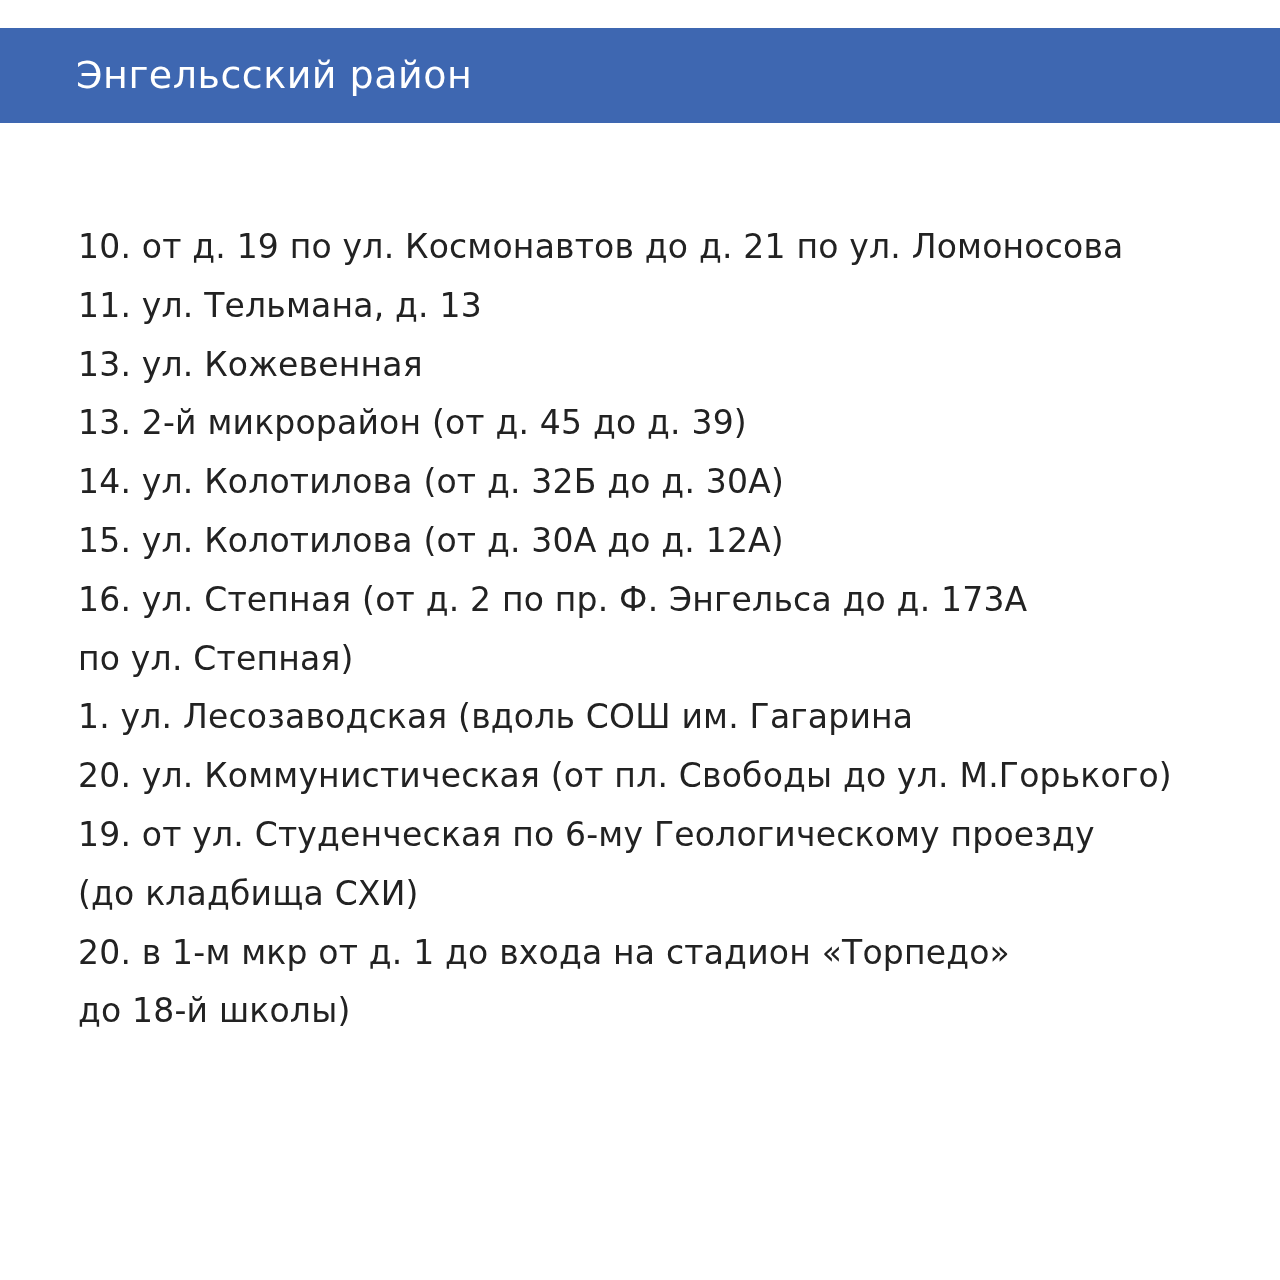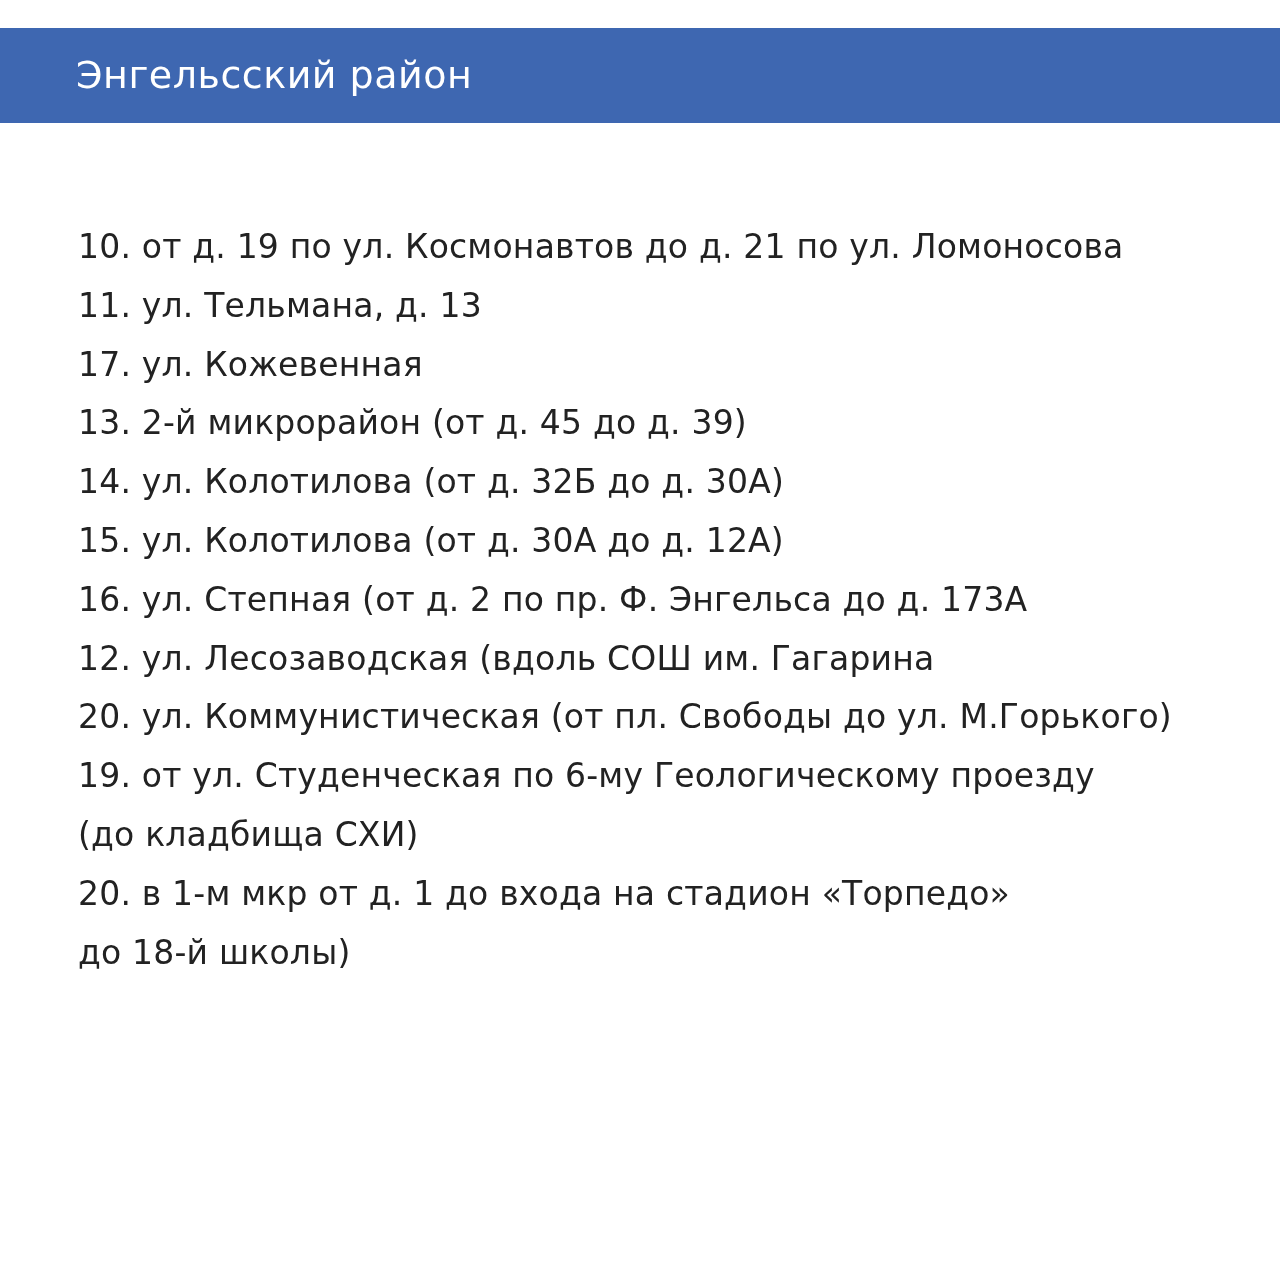--- a/index.html
+++ b/index.html
@@ -54,24 +54,25 @@
 </head>
 <body>
 
 <div class="header-bar">
   <div class="header-title">Энгельсский район</div>
 </div>
 
 <ul class="street-list">
   <li class="street-line">10. от д. 19 по ул. Космонавтов до д. 21 по ул. Ломоносова</li>
   <li class="street-line">11. ул. Тельмана, д. 13</li>
-  <li class="street-line">17. ул. Кожевенная</li>
+  <li class="street-line">13. ул. Кожевенная</li>
   <li class="street-line">13. 2-й микрорайон (от д. 45 до д. 39)</li>
   <li class="street-line">14. ул. Колотилова (от д. 32Б до д. 30А)</li>
   <li class="street-line">15. ул. Колотилова (от д. 30А до д. 12А)</li>
   <li class="street-line">16. ул. Степная (от д. 2 по пр. Ф. Энгельса до д. 173А</li>
-  <li class="street-line">12. ул. Лесозаводская (вдоль СОШ им. Гагарина</li>
+  <li class="street-line">по ул. Степная)</li>
+  <li class="street-line">1. ул. Лесозаводская (вдоль СОШ им. Гагарина</li>
   <li class="street-line">20. ул. Коммунистическая (от пл. Свободы до ул. М.Горького)</li>
   <li class="street-line">19. от ул. Студенческая по 6-му Геологическому проезду</li>
   <li class="street-line">(до кладбища СХИ)</li>
   <li class="street-line">20. в 1-м мкр от д. 1 до входа на стадион «Торпедо»</li>
   <li class="street-line">до 18-й школы)</li>
 </ul>
 
 </body></html>

